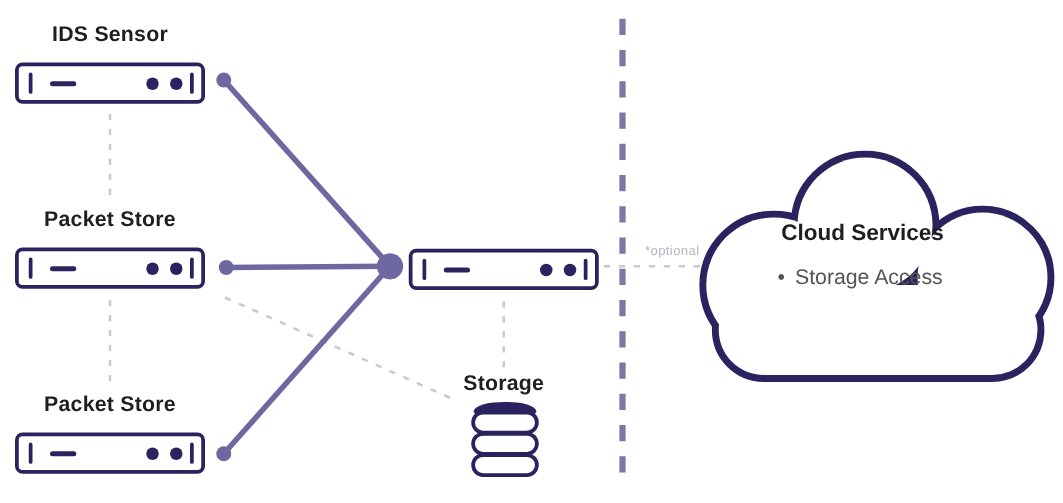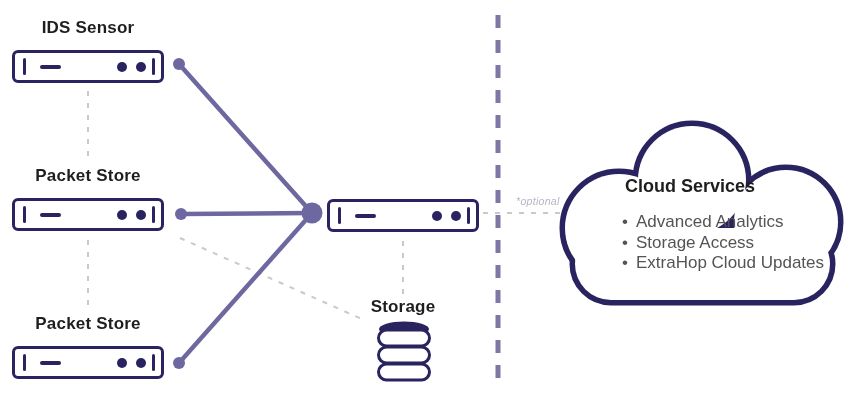--- a/index.html
+++ b/index.html
@@ -62,21 +62,21 @@
     position:relative;padding-left:14px;margin:0;
     font-size:17px;line-height:20.5px;color:var(--textgray,#545454);
     white-space:nowrap;
   }
   .cloud-list li::before{
     content:"\2022";position:absolute;left:0;top:0;color:var(--textgray,#545454);
   }
   .optional-label{
     position:absolute;left:516px;top:195px;
     font-size:10.5px;color:var(--optionalgray,#b6b5c3);
-    white-space:nowrap;letter-spacing:0.3px;font-style:italic;
+    white-space:nowrap;letter-spacing:0.3px;
   }
 </style>
 </head>
 <body>
 
 <div class="canvas">
 
   <svg class="art" width="850" height="402" viewBox="0 0 850 402">
 
     <line class="gdash" x1="88" y1="91" x2="88" y2="161"></line>
@@ -150,18 +150,16 @@
     <span class="dash"></span>
     <span class="dot d1"></span>
     <span class="dot d2"></span>
     <span class="bar right"></span>
   </div>
 
   <div class="optional-label">*optional</div>
 
   <div class="cloud-title">Cloud Services</div>
   <ul class="cloud-list">
-    <li>Advanced Analytics</li>
     <li>Storage Access</li>
-    <li>ExtraHop Cloud Updates</li>
   </ul>
 
 </div>
 
 </body></html>

